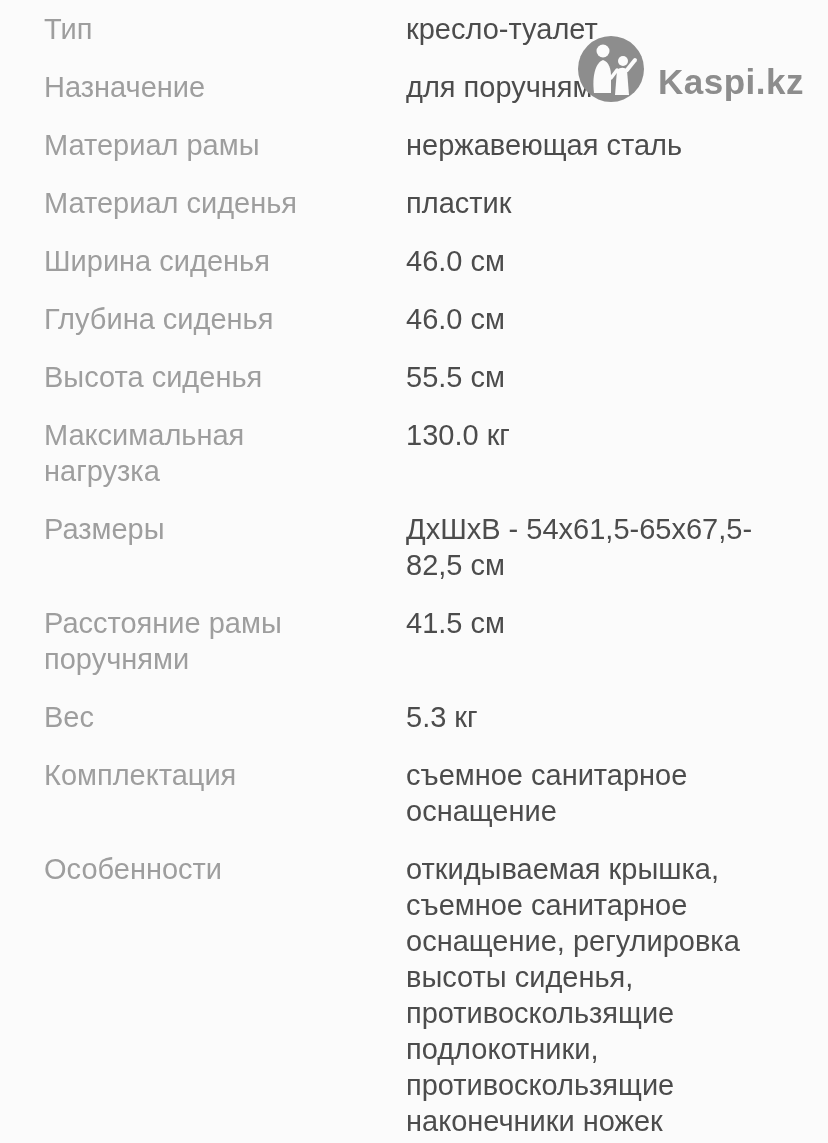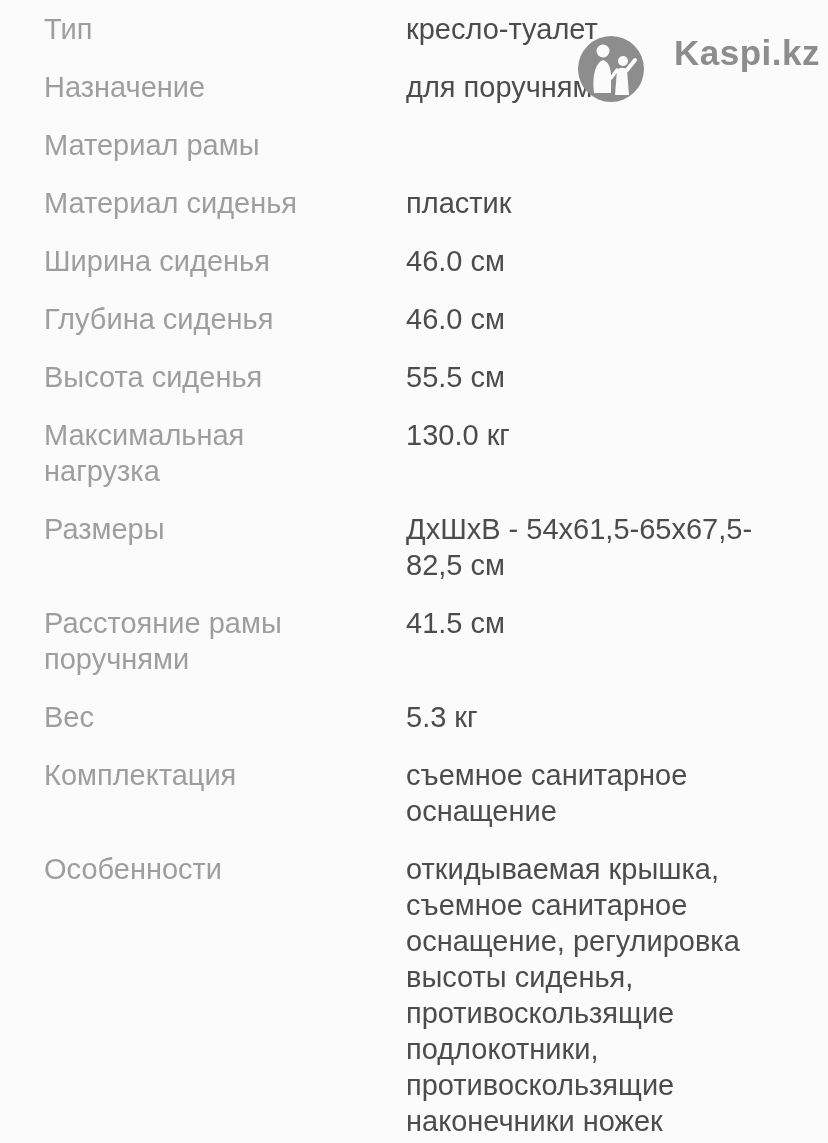--- a/index.html
+++ b/index.html
@@ -39,22 +39,22 @@
     color: #4c4c4c;
     font-size: 29px;
     line-height: 36px;
     white-space: pre-line;
   }
   .watermark {
     position: absolute;
     left: 577px;
     top: 35px;
     display: flex;
-    align-items: flex-start;
-    gap: 29px;
+    align-items: flex-end;
+    gap: 13px;
     pointer-events: none;
   }
   .watermark svg {
     display: block;
   }
   .brand-text {
     color: #8d8d8d;
     font-size: 35px;
     font-weight: bold;
     letter-spacing: 0.5px;
@@ -69,20 +69,21 @@
   <div class="spec-row">
     <div class="spec-label">Тип</div>
     <div class="spec-value">кресло-туалет</div>
   </div>
   <div class="spec-row">
     <div class="spec-label">Назначение</div>
     <div class="spec-value">для поручнями</div>
   </div>
   <div class="spec-row">
     <div class="spec-label">Материал рамы</div>
+    <div class="spec-value">нержавеющая сталь</div>
   </div>
   <div class="spec-row">
     <div class="spec-label">Материал сиденья</div>
     <div class="spec-value">пластик</div>
   </div>
   <div class="spec-row">
     <div class="spec-label">Ширина сиденья</div>
     <div class="spec-value">46.0 см</div>
   </div>
   <div class="spec-row">

